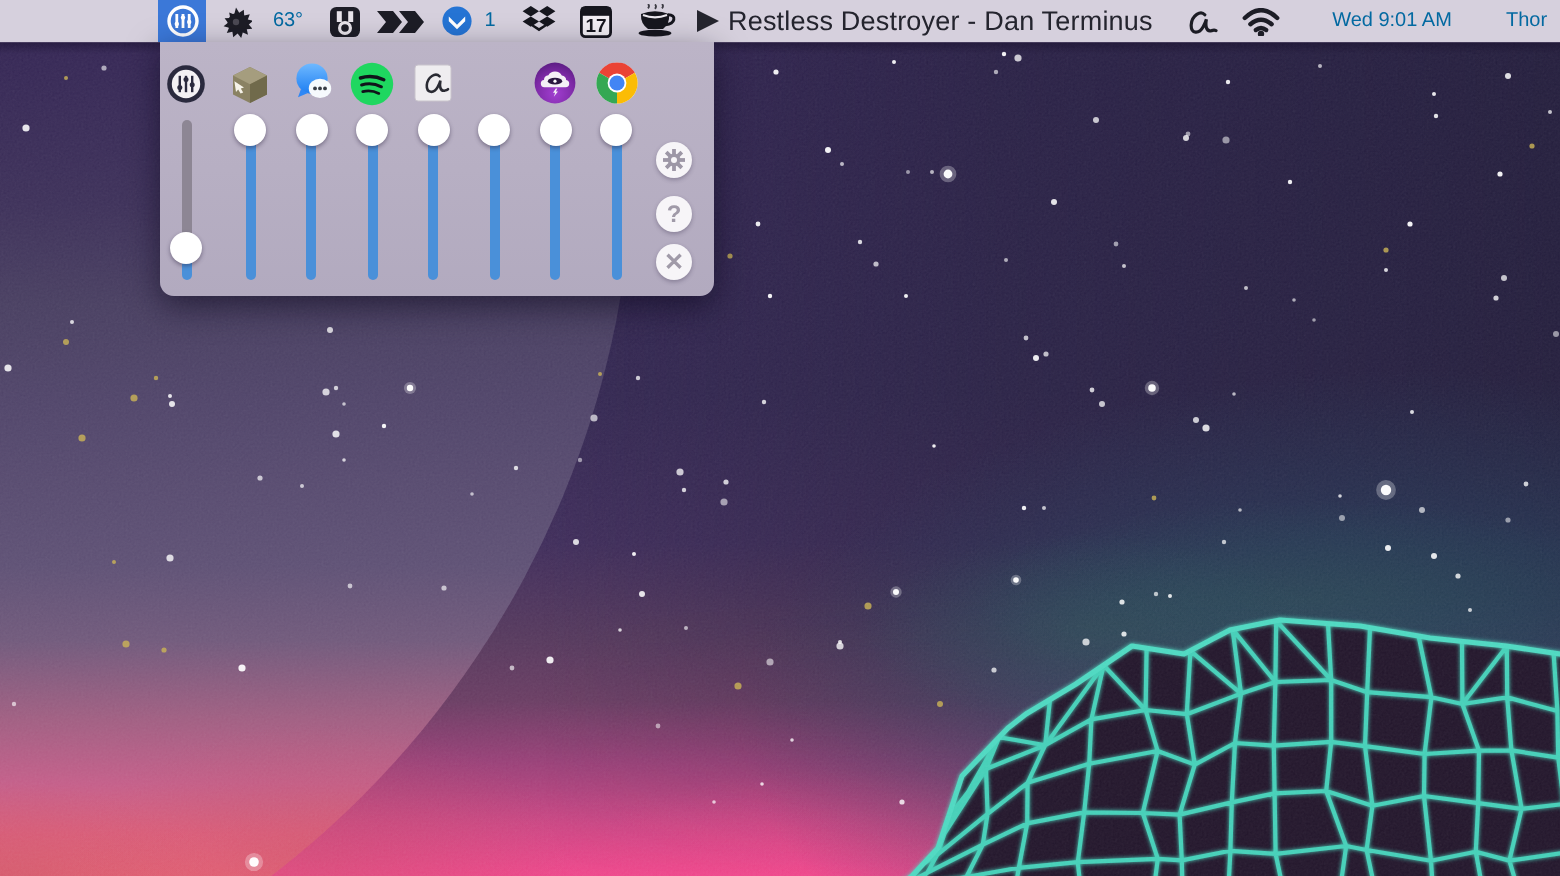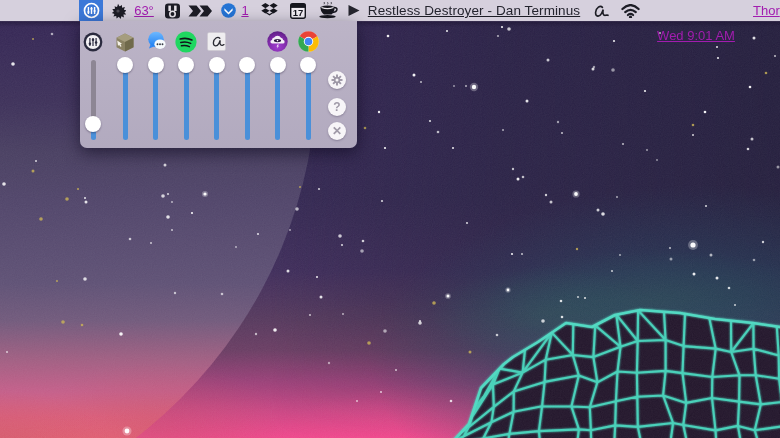--- a/index.html
+++ b/index.html
@@ -2,21 +2,21 @@
 <html><head>
 <meta charset="utf-8">
 <style>
   html,body{margin:0;padding:0;}
   body{width:780px;height:438px;overflow:hidden;font-family:"Liberation Sans",sans-serif;}
   #screen{position:relative;width:780px;height:438px;overflow:hidden;background:#2c2150;}
   #wall{position:absolute;left:0;top:0;}
   
   #menubar{position:absolute;left:0;top:0;width:780px;height:21px;background:#d6d0dd;box-shadow:0 0 0 0.5px rgba(110,100,130,0.45);}
   .mi{position:absolute;top:0;height:21px;display:flex;align-items:center;justify-content:center;color:#1d1d26;}
-  .mtxt{font-size:13px;color:#a21caf;white-space:nowrap;text-decoration:underline;}
+  .mtxt{font-size:10px;color:#0369a1;white-space:nowrap;}
   #bgmbtn{left:79px;width:24px;background:#3b78d8;}
   
   #panel{position:absolute;left:80px;top:21px;width:277px;height:127px;
          background:linear-gradient(#bcb4c7,#b2aabf);border-radius:0 0 7px 7px;
          box-shadow:0 5px 16px rgba(10,5,25,0.55);}
   .appico{position:absolute;top:10px;}
   .track{position:absolute;width:5px;border-radius:2.5px;}
   .knob{position:absolute;width:16px;height:16px;border-radius:50%;background:#fff;
         box-shadow:0 1px 2px rgba(40,30,60,0.45);}
   .rbtn{position:absolute;left:248px;width:18px;height:18px;border-radius:50%;background:#f7f5f8;
@@ -346,40 +346,40 @@
       <path d="M16 5.4 Q19.4 5.6 18.9 7.8 Q18.4 10 14.8 10.4" fill="none" stroke="#16161e" stroke-width="1.5"></path>
       <path d="M3.5 5.5 Q9.5 7.8 15.5 5.5" fill="none" stroke="#ece8ee" stroke-width="1.1"></path>
       <ellipse cx="9.5" cy="14.6" rx="8.2" ry="1.7" fill="#16161e"></ellipse>
     </svg>
   </div>
   <div class="mi" style="left:347px;width:13px;">
     <svg width="12" height="11" viewBox="0 0 12 11">
           <path d="M0.5 0 L11.5 5.5 L0.5 11 Z" fill="#25252e"></path>
         </svg>
   </div>
-  <div class="mi" style="left:364px;width:220px;justify-content:center;text-decoration:underline;">
+  <div class="mi" style="left:364px;width:220px;justify-content:flex-start;">
         <span style="font-size:13.5px;color:#24242e;letter-spacing:0.1px;white-space:nowrap;">Restless Destroyer - Dan Terminus</span>
       </div>
   <div class="mi" style="left:590px;width:19px;">
     <svg width="19" height="16" viewBox="0 0 19 16">
       <path d="M12.4 4.4 Q10.8 2.6 8.4 4.2 Q5.8 6 5.6 9.4 Q5.4 12.8 7.8 13.1 Q10 13.3 11.6 10.4 Q12.6 8.6 13.2 6.6 Q12.7 9.2 13.2 10.9 Q13.8 12.8 15.8 12.3 Q17.1 11.9 18 12.3" fill="none" stroke="#1c1c24" stroke-width="1.6" stroke-linecap="round"></path>
       <path d="M1 13.8 Q2.6 14.4 4.2 13.4" fill="none" stroke="#1c1c24" stroke-width="1.6" stroke-linecap="round" opacity="0"></path>
     </svg>
   </div>
   <div class="mi" style="left:621px;width:19px;">
     <svg width="19" height="14" viewBox="0 0 19 14">
       <g fill="none" stroke="#1d1d26" stroke-width="2.2" stroke-linecap="round">
         <path d="M1.4 5 Q9.5 -2.8 17.6 5"></path>
         <path d="M4.2 8.1 Q9.5 3.6 14.8 8.1"></path>
         <path d="M6.9 11 Q9.5 8.9 12.1 11"></path>
       </g>
       <circle cx="9.5" cy="13" r="1.6" fill="#1d1d26"></circle>
     </svg>
   </div>
-  <div class="mi mtxt" style="left:650px;width:92px;margin-top:25px;">Wed 9:01 AM</div>
+  <div class="mi mtxt" style="left:650px;width:92px;">Wed 9:01 AM</div>
   <div class="mi mtxt" style="left:753px;width:40px;justify-content:flex-start;">Thor</div>
 </div>
 
 <div id="panel">
 
   <div class="appico" style="left:3px;top:11px;">
     <svg width="20" height="20" viewBox="0 0 20 20">
       <circle cx="10" cy="10" r="9.4" fill="#2a2a3e"></circle>
       <circle cx="10" cy="10" r="7.1" fill="#f3f1f4"></circle>
       <line x1="6.9" y1="5.9" x2="6.9" y2="14.1" stroke="#2a2a3e" stroke-width="1.2"></line>

